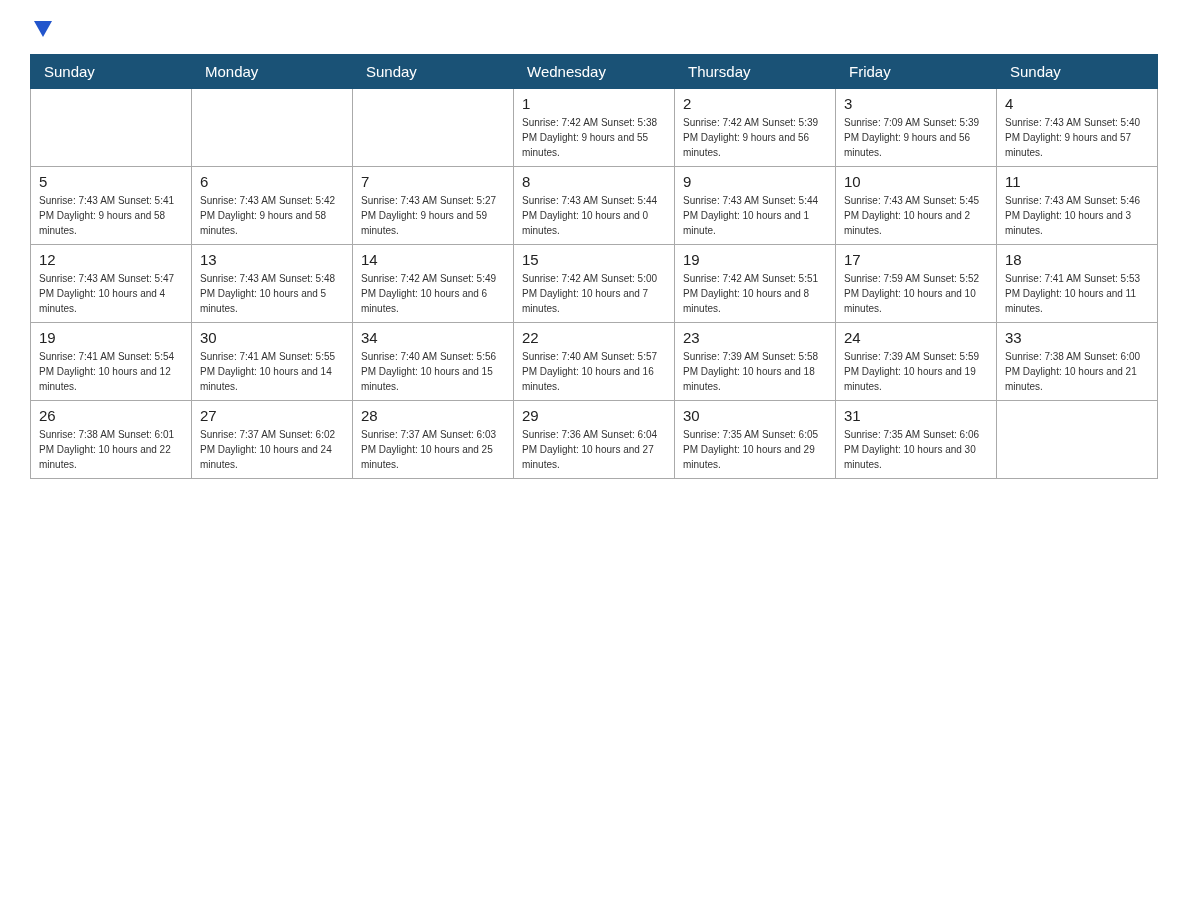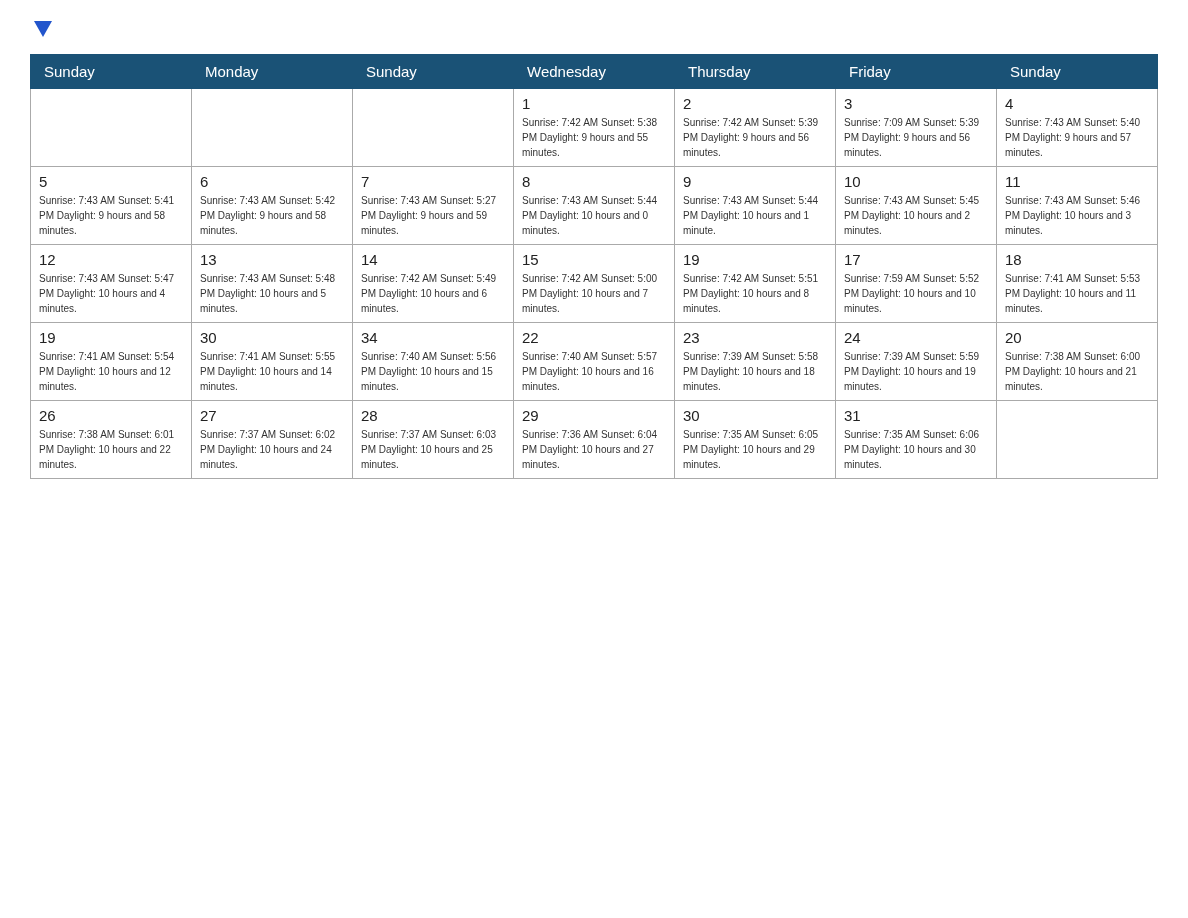--- a/index.html
+++ b/index.html
@@ -302,21 +302,21 @@
 and 18 minutes.</div>
         </td>
         <td>
           <span class="day-number">24</span>
           <div class="day-info">Sunrise: 7:39 AM
 Sunset: 5:59 PM
 Daylight: 10 hours
 and 19 minutes.</div>
         </td>
         <td>
-          <span class="day-number">20</span>
+          <span class="day-number">33</span>
           <div class="day-info">Sunrise: 7:38 AM
 Sunset: 6:00 PM
 Daylight: 10 hours
 and 21 minutes.</div>
         </td>
       </tr>
       <tr>
         <td>
           <span class="day-number">26</span>
           <div class="day-info">Sunrise: 7:38 AM

